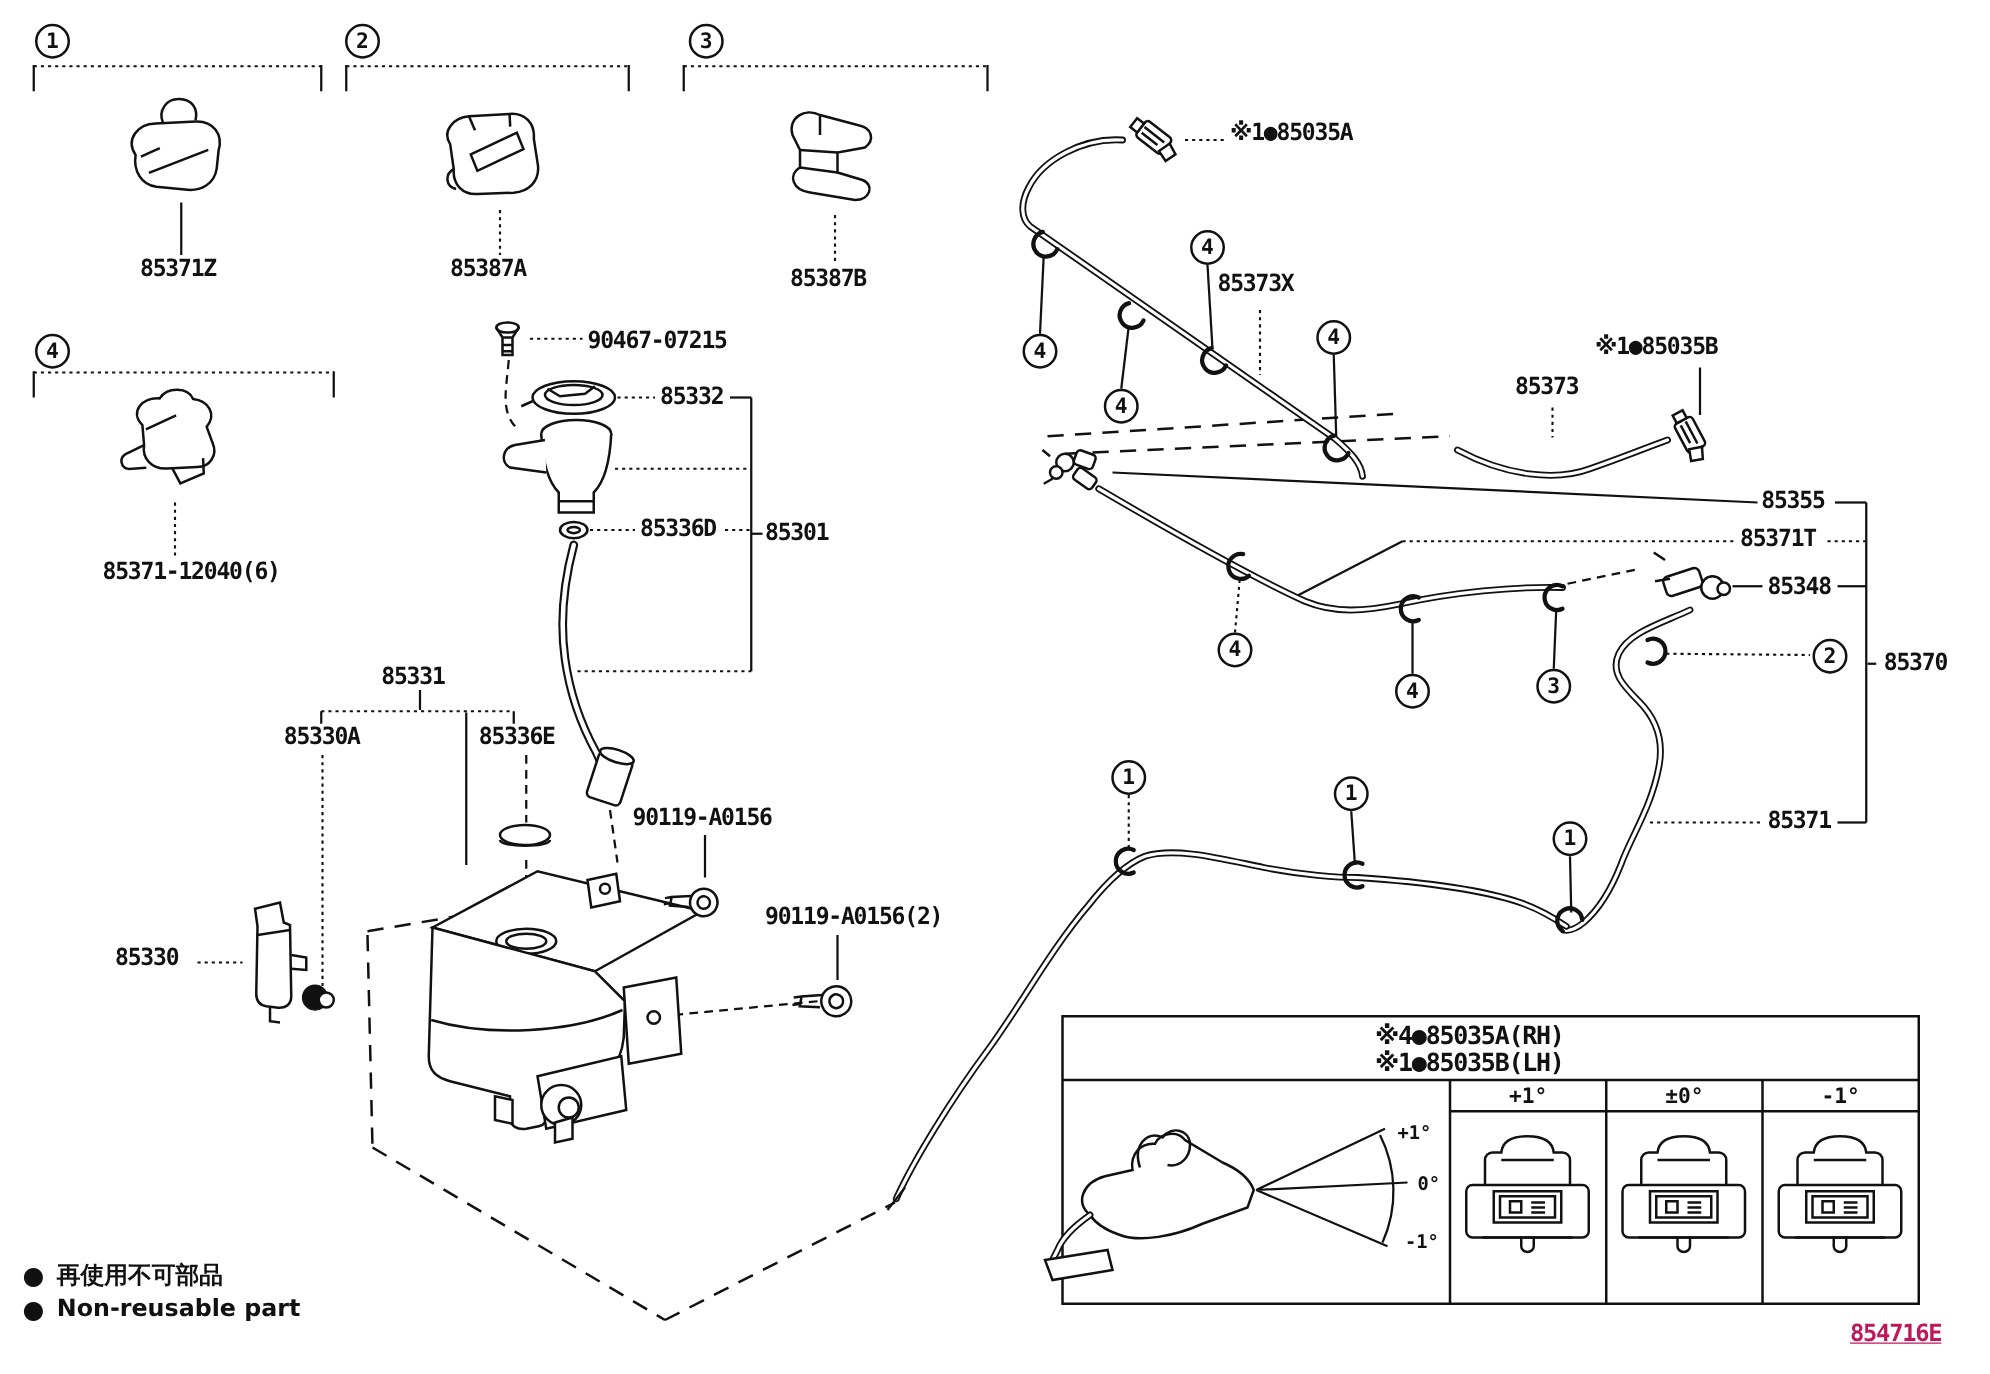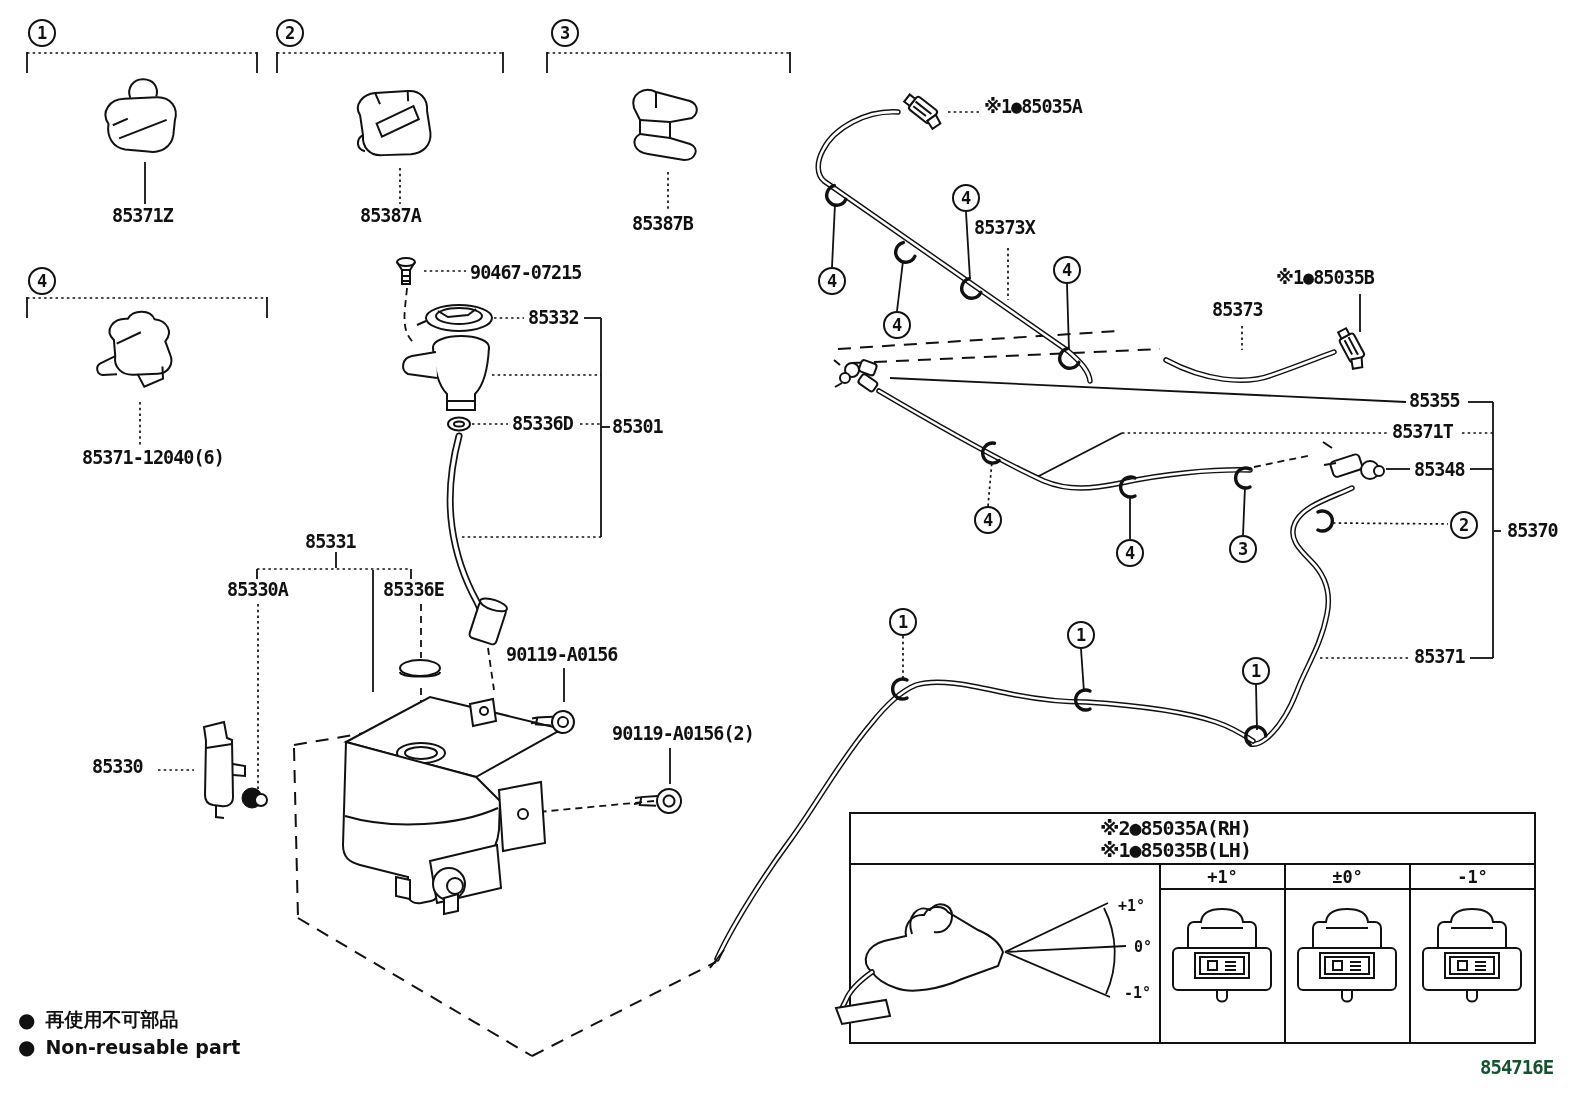--- a/index.html
+++ b/index.html
@@ -16,21 +16,21 @@
   .tbl-hdr{position:absolute;font:700 20px "DejaVu Sans Mono","DejaVu Sans",monospace;
            letter-spacing:-1px;color:#111;white-space:pre;}
   .col-label{position:absolute;width:125px;text-align:center;
              font:700 17px "DejaVu Sans Mono","DejaVu Sans",monospace;color:#111;}
   .fan-label{position:absolute;font:700 15px "DejaVu Sans Mono","DejaVu Sans",monospace;color:#111;}
   .legend{position:absolute;left:18px;top:1006px;}
   .legend-row{display:flex;align-items:center;gap:10px;height:27px;
               font:700 19px "DejaVu Sans","Liberation Sans",sans-serif;color:#111;}
   .legend-bullet{font-size:20px;line-height:1;}
   .fig-code{position:absolute;left:1480px;top:1056px;
-            font:700 19px "DejaVu Sans Mono","DejaVu Sans",monospace;letter-spacing:-1px;color:#14532d;}
+            font:700 19px "DejaVu Sans Mono","DejaVu Sans",monospace;letter-spacing:-1px;color:#be185d;text-decoration:underline;}
 </style>
 </head>
 <body>
 
 <div class="stage">
 
   <svg width="1592" height="1099" viewBox="0 0 1592 1099">
     <defs>
       <g id="nozzleFront" stroke="#111" fill="#fff" stroke-width="2">
         <path d="M-44,6 h88 a5,5 0 0 1 5,5 v32 a5,5 0 0 1 -5,5 h-88 a5,5 0 0 1 -5,-5 v-32 a5,5 0 0 1 5,-5 Z"></path>
@@ -348,21 +348,21 @@
       <div class="callout" style="left: 1067px; top: 270px;">4</div>
       <div class="callout" style="left: 988px; top: 520px;">4</div>
       <div class="callout" style="left: 1130px; top: 553px;">4</div>
       <div class="callout" style="left: 1243px; top: 549px;">3</div>
       <div class="callout" style="left: 1464px; top: 525px;">2</div>
       <div class="callout" style="left: 903px; top: 622px;">1</div>
       <div class="callout" style="left: 1081px; top: 635px;">1</div>
       <div class="callout" style="left: 1256px; top: 671px;">1</div>
     </div>
 
-  <div class="tbl-hdr" style="left:1100px;top:816px;">※2●85035A(RH)</div>
+  <div class="tbl-hdr" style="left:1100px;top:816px;">※4●85035A(RH)</div>
   <div class="tbl-hdr" style="left:1100px;top:838px;text-align:center;">※1●85035B(LH)</div>
 
   <div class="col-label" style="left:1160px;top:867px;">+1°</div>
   <div class="col-label" style="left:1285px;top:867px;">±0°</div>
   <div class="col-label" style="left:1410px;top:867px;">-1°</div>
 
   <div class="fan-label" style="left:1118px;top:897px;">+1°</div>
   <div class="fan-label" style="left:1134px;top:938px;">0°</div>
   <div class="fan-label" style="left:1124px;top:984px;">-1°</div>
 

